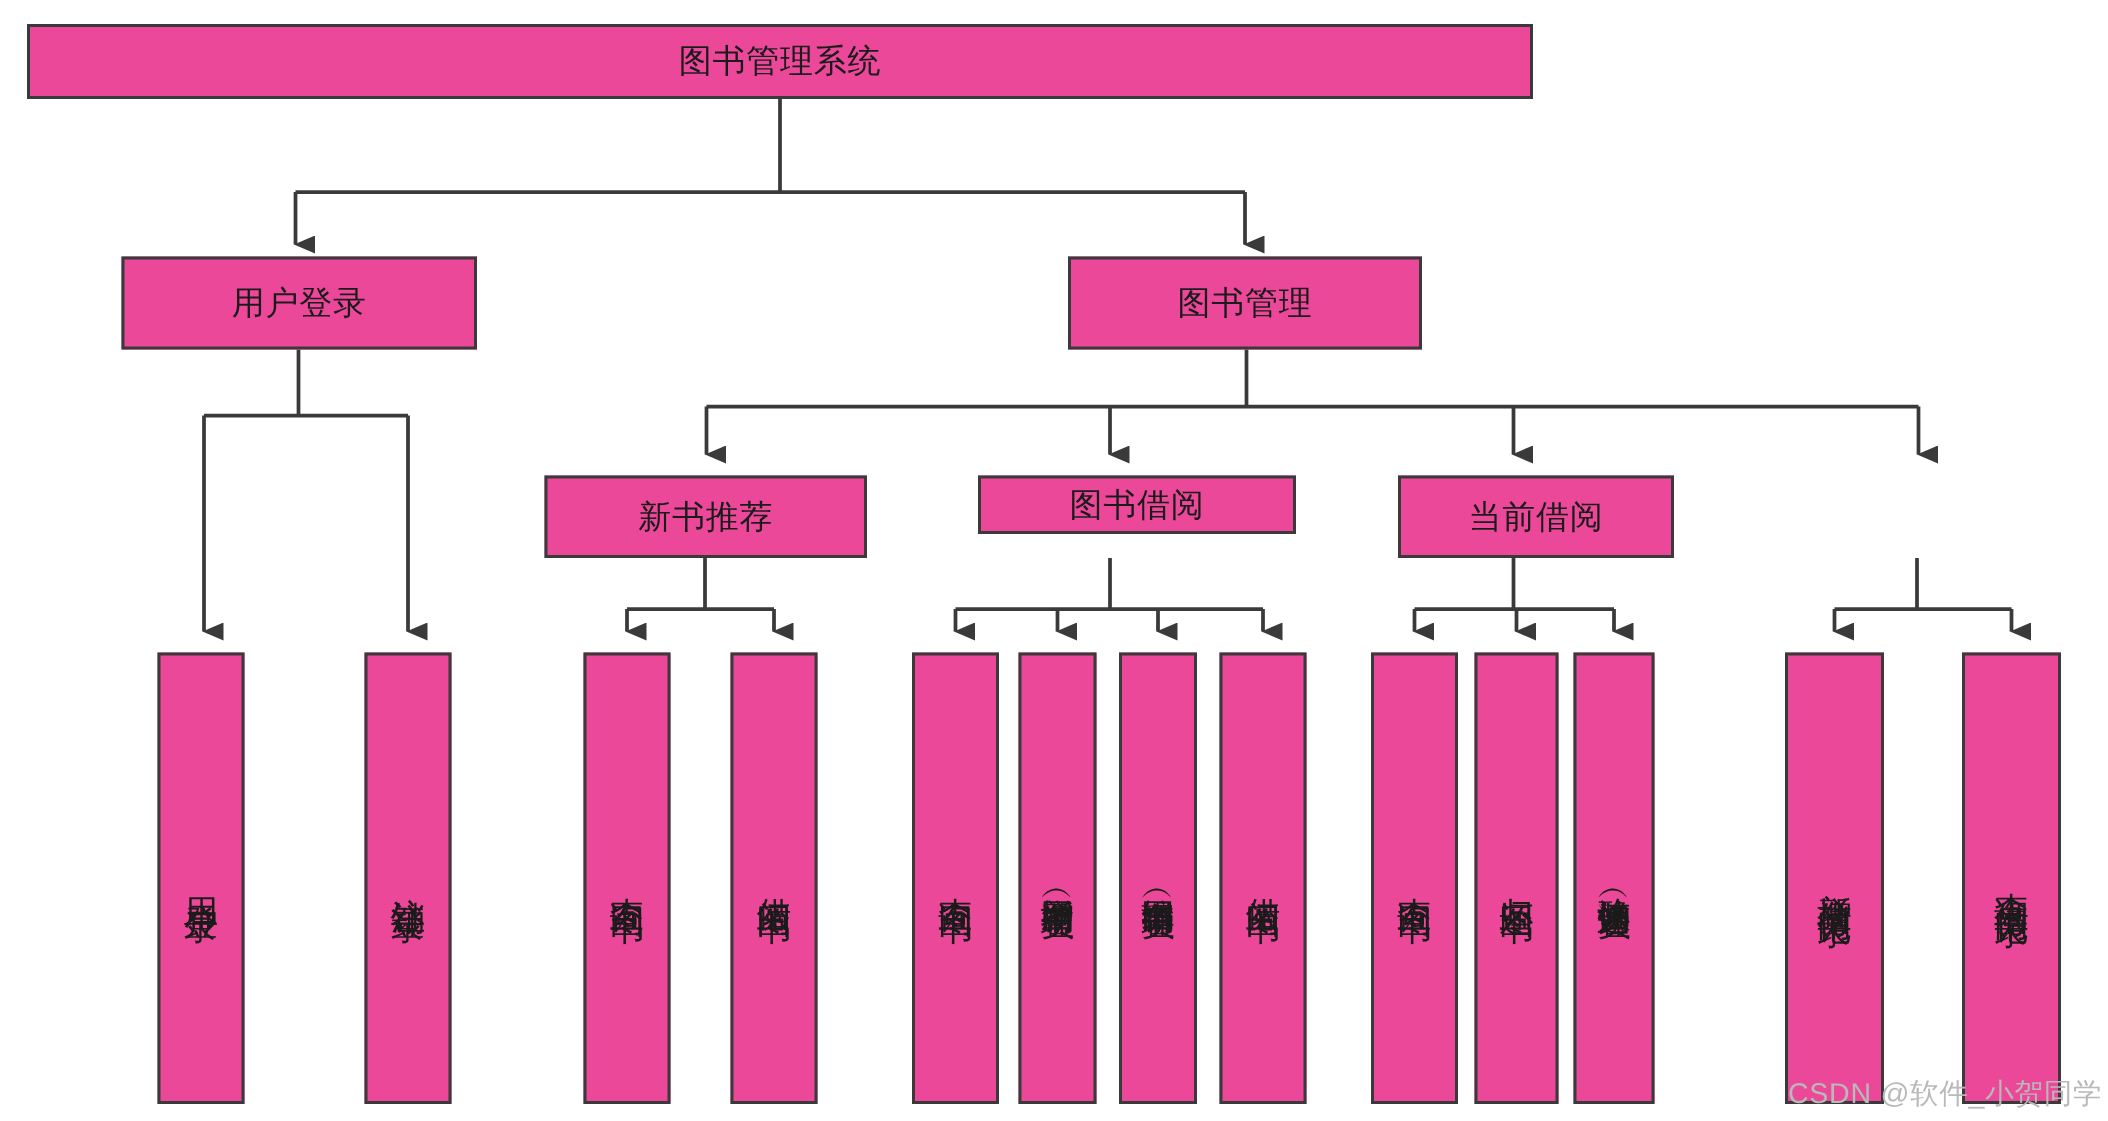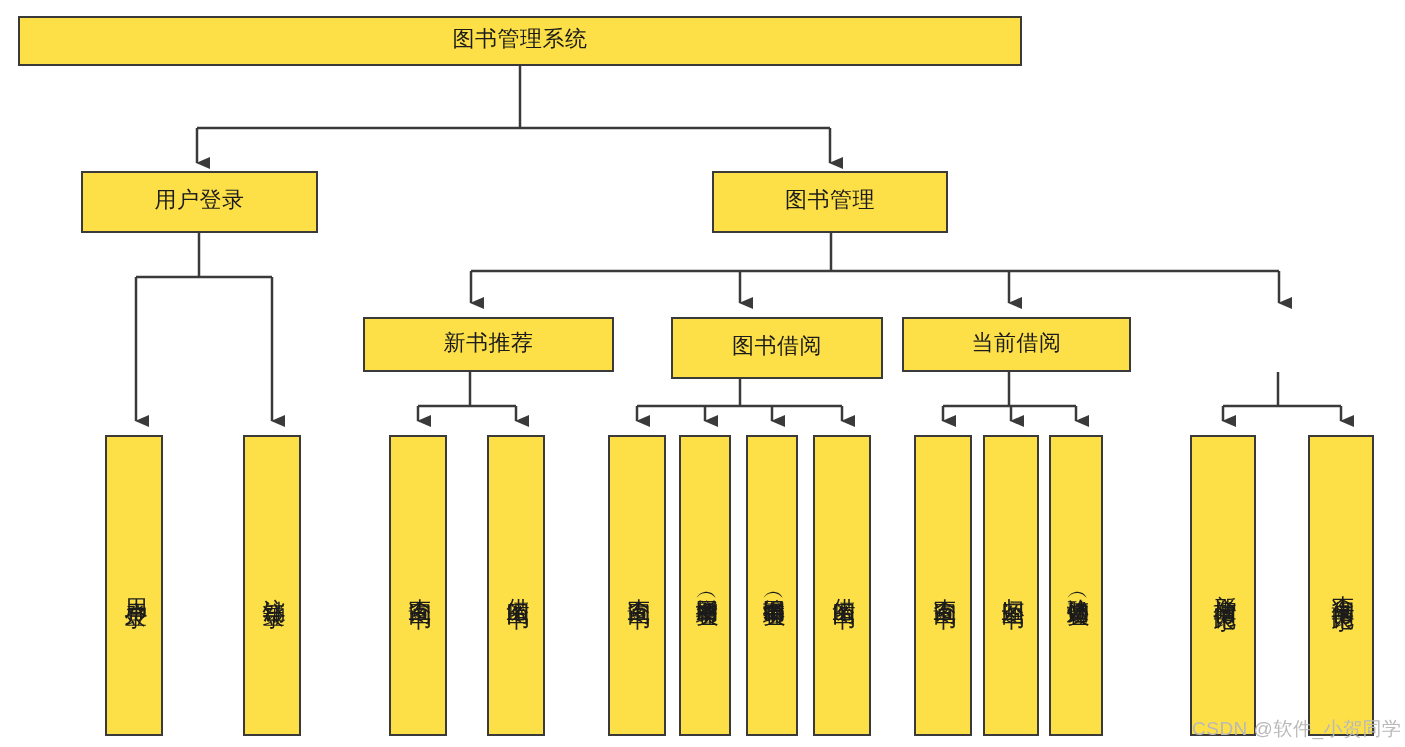--- a/index.html
+++ b/index.html
@@ -21,27 +21,26 @@
     position: absolute;
     left: 0;
     top: 0;
     width: 1405px;
     height: 747px;
     pointer-events: none;
   }
   .node {
     position: absolute;
     box-sizing: border-box;
-    background: #fde047;
+    background: #ec4899;
     border: 2.5px solid #3a3a3a;
     display: flex;
     align-items: center;
     justify-content: center;
     color: #1b1b1b;
-    font-family: Liberation Mono, monospace;
   }
   .node .label {
     display: block;
     line-height: 1.08;
     text-align: center;
     white-space: nowrap;
   }
   
   .node.horiz .label {
     font-size: 22px;
@@ -143,27 +142,27 @@
     <span class="label">图书管理系统</span>
   </div>
 
   <div class="node horiz" style="left:81px; top:171px; width:237px; height:62px;">
     <span class="label">用户登录</span>
   </div>
   <div class="node horiz" style="left:712px; top:171px; width:236px; height:62px;">
     <span class="label">图书管理</span>
   </div>
 
-  <div class="node horiz" style="left:363px; top:317px; width:251px; height:55px;">
+  <div class="node horiz" style="left:363px; top:317px; width:215px; height:55px;">
     <span class="label">新书推荐</span>
   </div>
-  <div class="node horiz" style="left:671px; top:317px; width:212px; height:62px;">
+  <div class="node horiz" style="left:652px; top:317px; width:212px; height:39px;">
     <span class="label">图书借阅</span>
   </div>
-  <div class="node horiz" style="left:902px; top:317px; width:229px; height:55px;">
+  <div class="node horiz" style="left:932px; top:317px; width:184px; height:55px;">
     <span class="label">当前借阅</span>
   </div>
 
   <div class="node vert" style="left:105px; top:435px; width:58px; height:301px;">
     <span class="label">用户登录</span>
   </div>
   <div class="node vert" style="left:243px; top:435px; width:58px; height:301px;">
     <span class="label">注销登录</span>
   </div>
 

